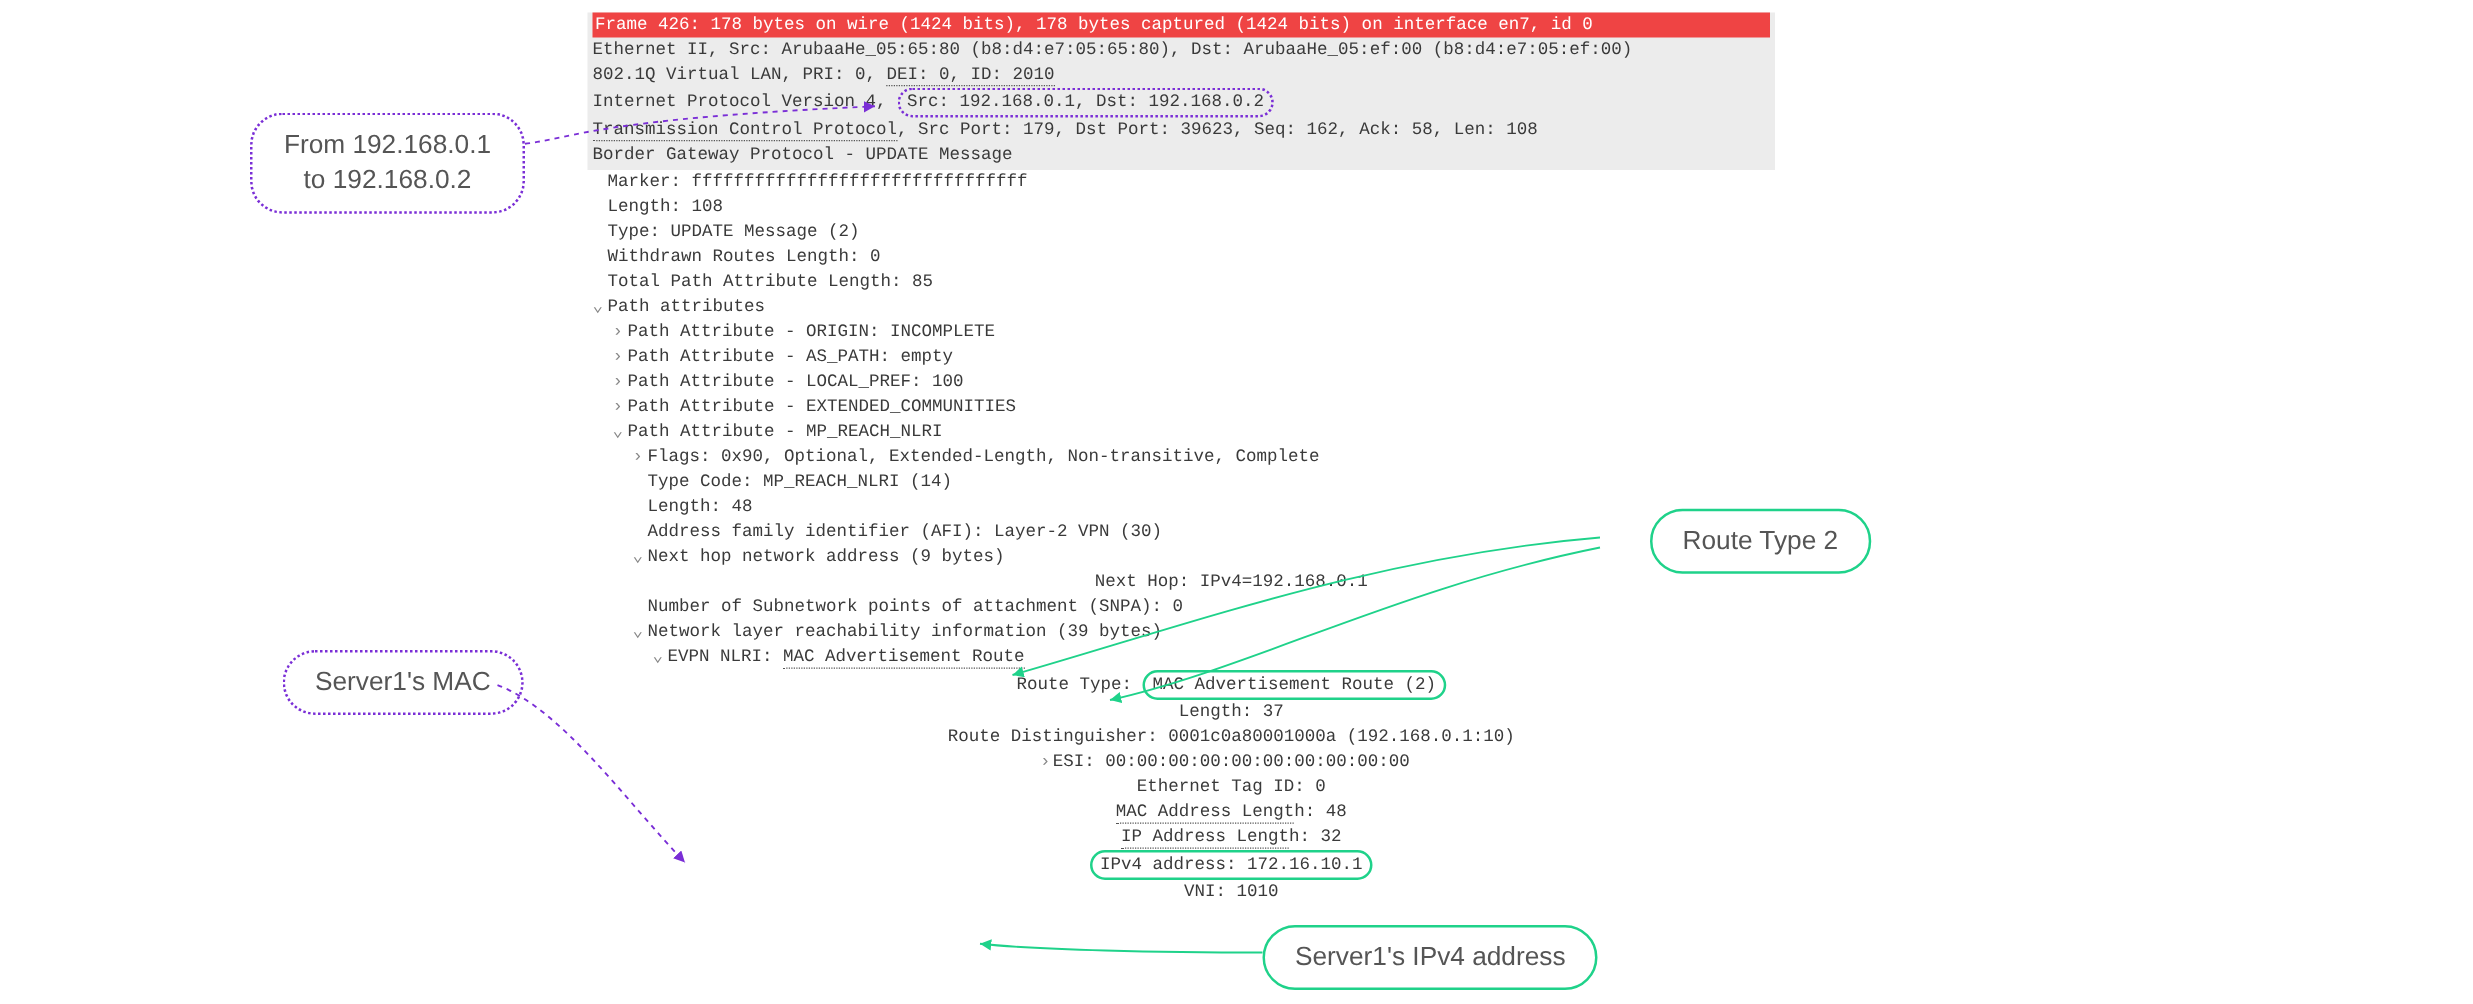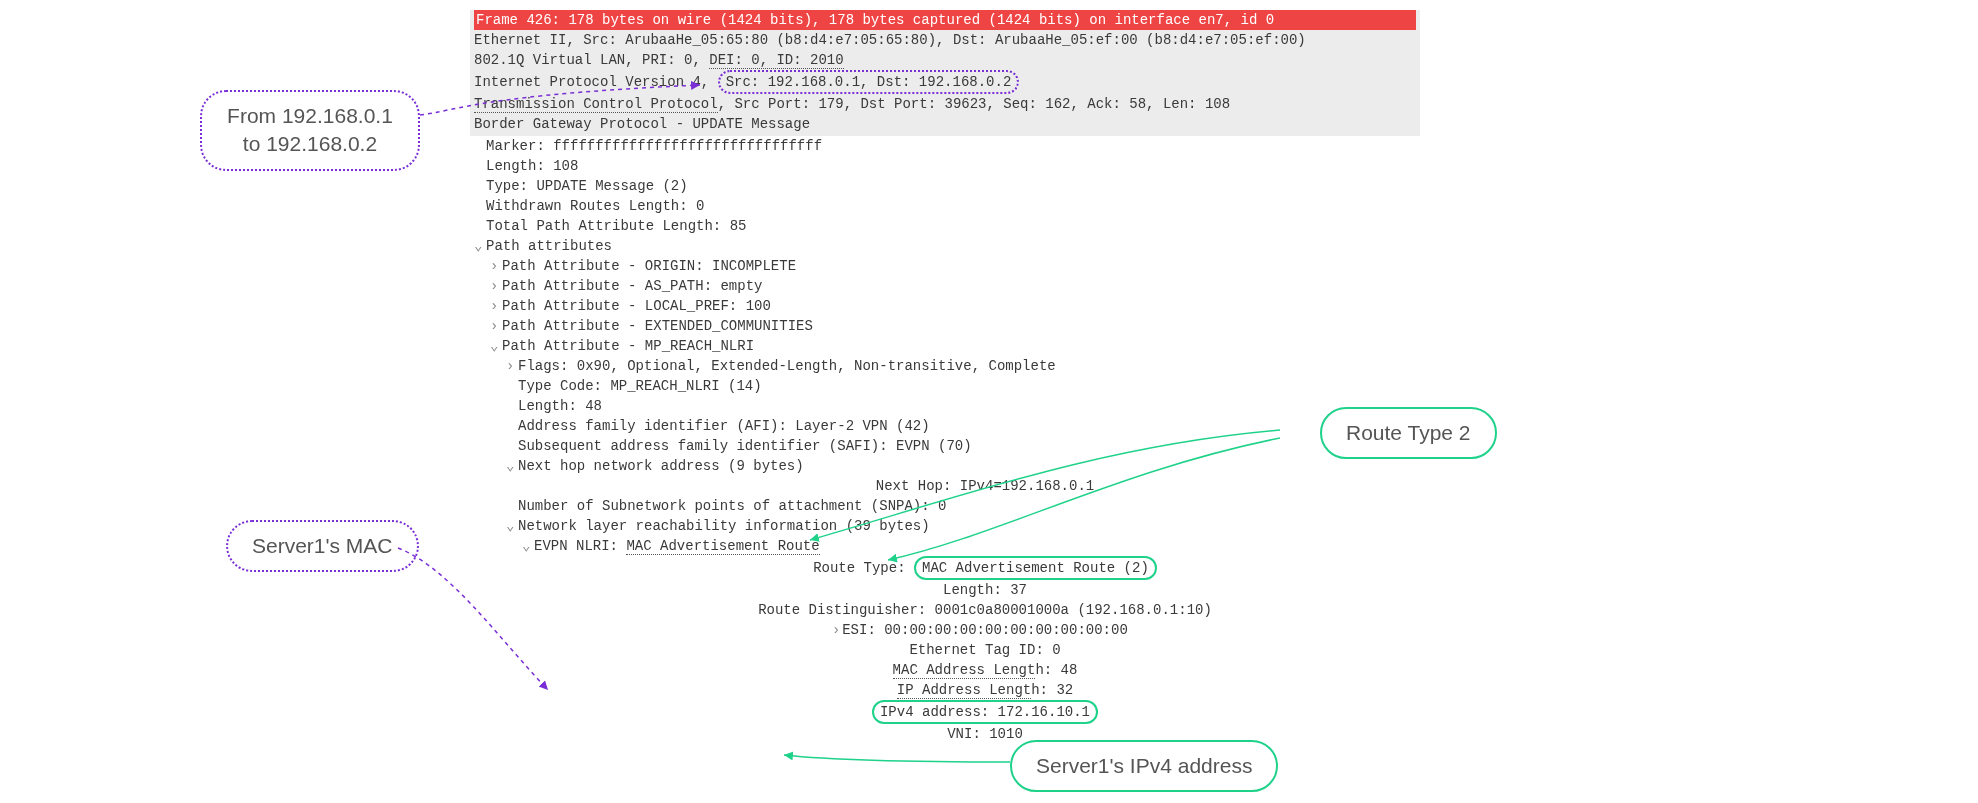--- a/index.html
+++ b/index.html
@@ -100,22 +100,21 @@
   <div class="line ind1">Total Path Attribute Length: 85</div>
   <div class="line ind1"><span class="toggle">⌄</span><span>Path attributes</span></div>
   <div class="line ind2"><span class="toggle">›</span><span>Path Attribute - ORIGIN: INCOMPLETE</span></div>
   <div class="line ind2"><span class="toggle">›</span><span>Path Attribute - AS_PATH: empty</span></div>
   <div class="line ind2"><span class="toggle">›</span><span>Path Attribute - LOCAL_PREF: 100</span></div>
   <div class="line ind2"><span class="toggle">›</span><span>Path Attribute - EXTENDED_COMMUNITIES</span></div>
   <div class="line ind2"><span class="toggle">⌄</span><span>Path Attribute - MP_REACH_NLRI</span></div>
   <div class="line ind3"><span class="toggle">›</span><span>Flags: 0x90, Optional, Extended-Length, Non-transitive, Complete</span></div>
   <div class="line ind3">Type Code: MP_REACH_NLRI (14)</div>
   <div class="line ind3">Length: 48</div>
-  <div class="line ind3">Address family identifier (AFI): Layer-2 VPN (42)</div>
-  <div class="line ind3">Subsequent address family identifier (SAFI): EVPN (70)</div>
+  <div class="line ind3">Address family identifier (AFI): Layer-2 VPN (30)</div>
   <div class="line ind3"><span class="toggle">⌄</span><span>Next hop network address (9 bytes)</span></div>
   <div class="line ind5">Next Hop: IPv4=192.168.0.1</div>
   <div class="line ind3">Number of Subnetwork points of attachment (SNPA): 0</div>
   <div class="line ind3"><span class="toggle">⌄</span><span>Network layer reachability information (39 bytes)</span></div>
   <div class="line ind4"><span class="toggle">⌄</span><span>EVPN NLRI: </span><span class="dotul">MAC Advertisement Route</span></div>
   <div class="line ind5"><span>Route Type: </span><span class="oval-green">MAC Advertisement Route (2)</span></div>
   <div class="line ind5">Length: 37</div>
   <div class="line ind5">Route Distinguisher: 0001c0a80001000a (192.168.0.1:10)</div>
   <div class="line ind5"><span class="toggle">›</span><span>ESI: 00:00:00:00:00:00:00:00:00:00</span></div>
   <div class="line ind5">Ethernet Tag ID: 0</div>

